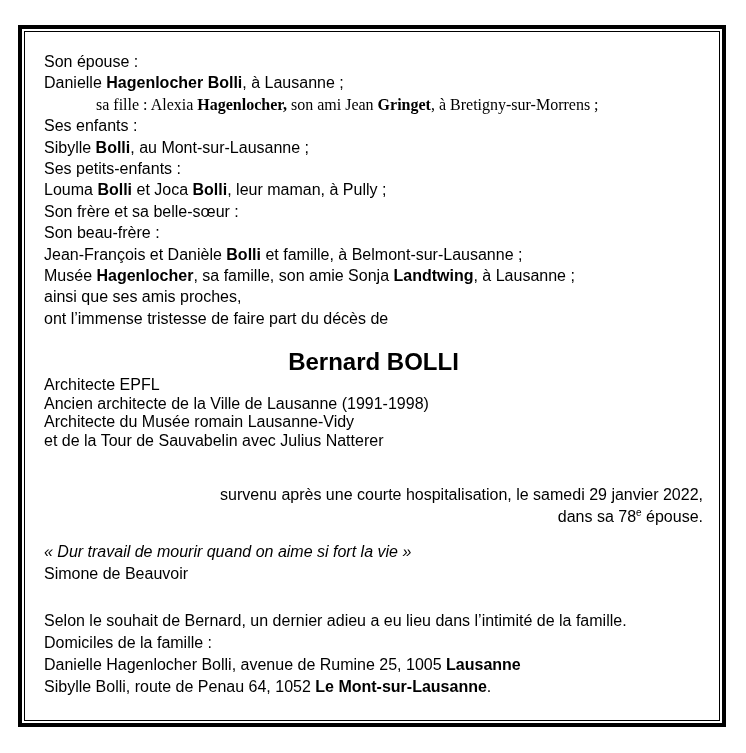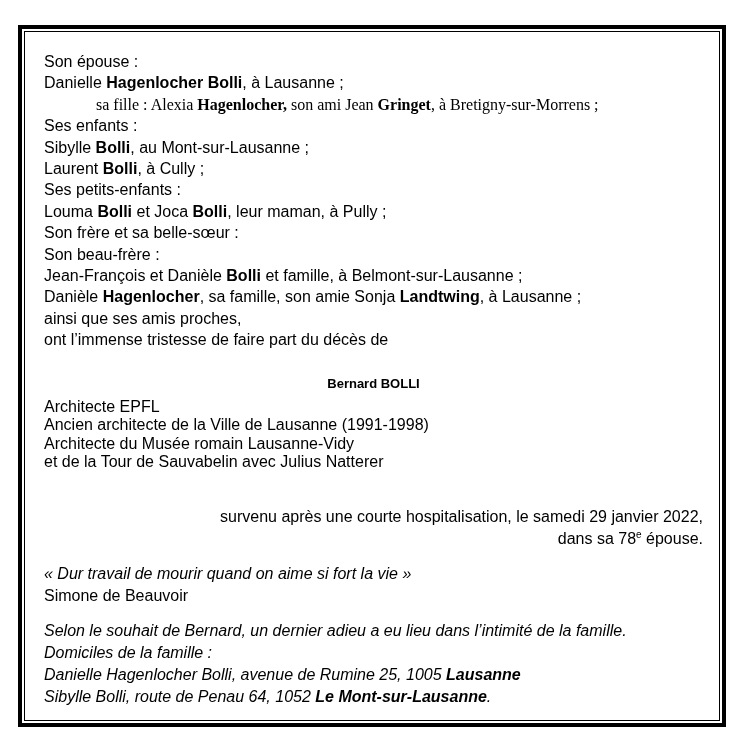--- a/index.html
+++ b/index.html
@@ -31,68 +31,67 @@
     padding: 19px 16px 0 19px;
     overflow: hidden;
   }
   .line {
     font-size: 16px;
     line-height: 21.4px;
     white-space: pre-wrap;
   }
   .indent { padding-left: 52px; font-family: Liberation Serif, serif; }
   .name-line {
-    font-size: 13px;
+    font-size: 24px;
     font-weight: 700;
     text-align: center;
     line-height: 24px;
     margin-top: 21px;
   }
   .titles { margin-top: 2px; }
   .titles .line {
     text-align: left;
     line-height: 18.5px;
   }
   .death-block { margin-top: 34px; }
   .death-block .line { line-height: 22px; text-align: right; }
   .quote-block {
     margin-top: 13px;
     margin-right: 25px;
     text-align: left;
   }
   .quote-block .line { line-height: 22px; }
   .quote-text { font-style: italic; }
-  .closing-block { margin-top: 13px; font-style: italic; }
+  .closing-block { margin-top: 25px; }
   .closing-block .line { line-height: 22px; }
   .b { font-weight: 700; }
   sup {
     font-size: 10px;
     vertical-align: super;
     line-height: 0;
   }
 </style>
 </head>
 <body>
 
 <div class="frame">
   <div class="inner">
 
     <div>
       <div class="line"><span>Son épouse :</span></div>
       <div class="line"><span>Danielle </span><span class="b">Hagenlocher Bolli</span><span>, à Lausanne ;</span></div>
       <div class="line indent"><span>sa fille : Alexia </span><span class="b">Hagenlocher,</span><span> son ami Jean </span><span class="b">Gringet</span><span>, à Bretigny-sur-Morrens ;</span></div>
       <div class="line"><span>Ses enfants :</span></div>
       <div class="line"><span>Sibylle </span><span class="b">Bolli</span><span>, au Mont-sur-Lausanne ;</span></div>
-      <div class="line"><span>Laurent </span><span class="b">Bolli</span><span>, à Cully ;</span></div>
       <div class="line"><span>Ses petits-enfants :</span></div>
       <div class="line"><span>Louma </span><span class="b">Bolli</span><span> et Joca </span><span class="b">Bolli</span><span>, leur maman, à Pully ;</span></div>
       <div class="line"><span>Son frère et sa belle-sœur :</span></div>
       <div class="line"><span>Son beau-frère :</span></div>
       <div class="line"><span>Jean-François et Danièle </span><span class="b">Bolli</span><span> et famille, à Belmont-sur-Lausanne ;</span></div>
-      <div class="line"><span>Danièle </span><span class="b">Hagenlocher</span><span>, sa famille, son amie Sonja </span><span class="b">Landtwing</span><span>, à Lausanne ;</span></div>
+      <div class="line"><span>Musée </span><span class="b">Hagenlocher</span><span>, sa famille, son amie Sonja </span><span class="b">Landtwing</span><span>, à Lausanne ;</span></div>
       <div class="line"><span>ainsi que ses amis proches,</span></div>
       <div class="line"><span>ont l’immense tristesse de faire part du décès de</span></div>
     </div>
 
     <div class="name-line">Bernard BOLLI</div>
 
     <div class="titles">
       <div class="line">Architecte EPFL</div>
       <div class="line">Ancien architecte de la Ville de Lausanne (1991-1998)</div>
       <div class="line">Architecte du Musée romain Lausanne-Vidy</div>

